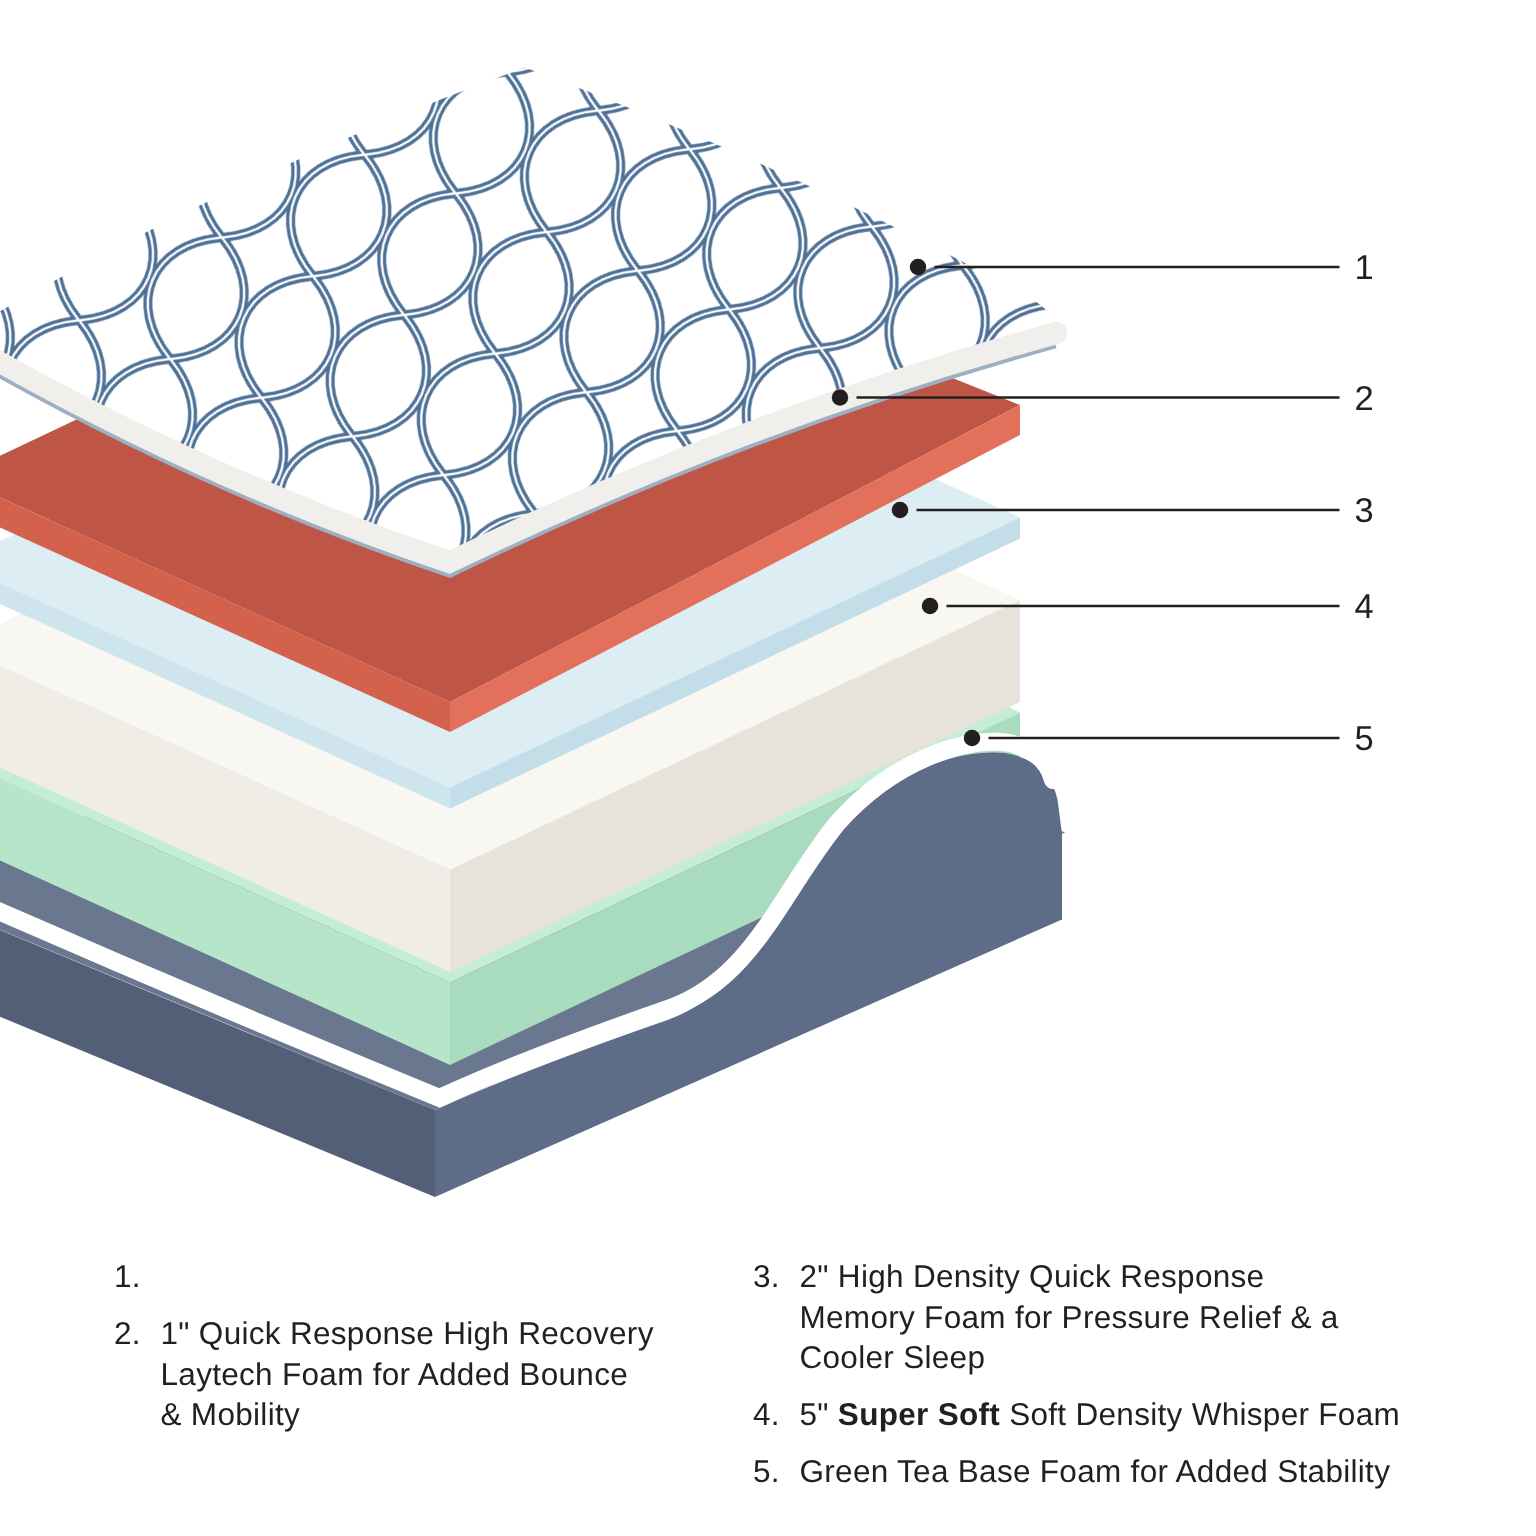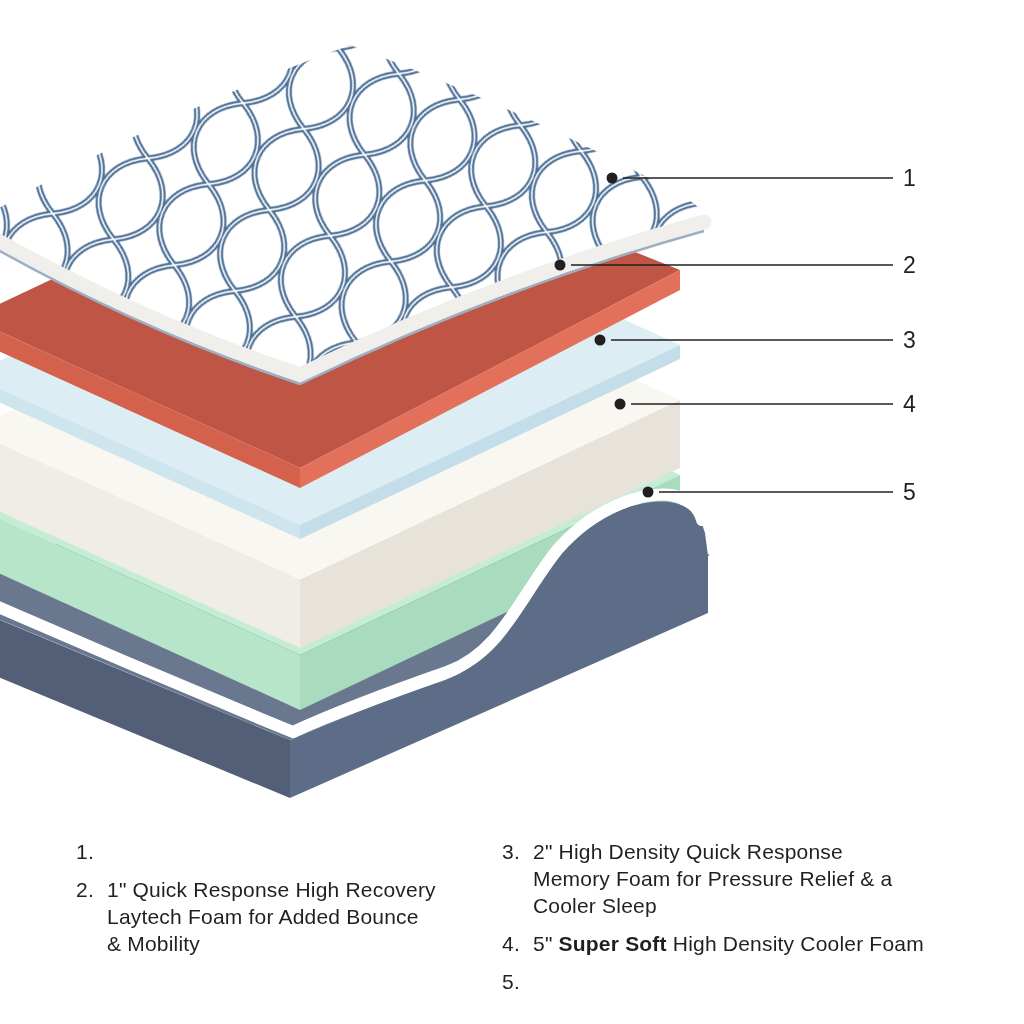--- a/index.html
+++ b/index.html
@@ -108,20 +108,21 @@
 
   <div class="legend-col right">
     <div class="legend-item">
       <span class="num">3.</span>
       <span class="txt">2" High Density Quick Response
 Memory Foam for Pressure Relief &amp; a
 Cooler Sleep</span>
     </div>
     <div class="legend-item">
       <span class="num">4.</span>
-      <span class="txt"><span>5" </span><span class="bold">Super Soft</span><span> High Density Cooler Foam</span></span>
+      <span class="txt"><span>5" </span><span class="bold">Super Soft</span><span> Soft Density Whisper Foam</span></span>
     </div>
     <div class="legend-item">
       <span class="num">5.</span>
+      <span class="txt">Green Tea Base Foam for Added Stability</span>
     </div>
   </div>
 
 </div>
 
 </body></html>

